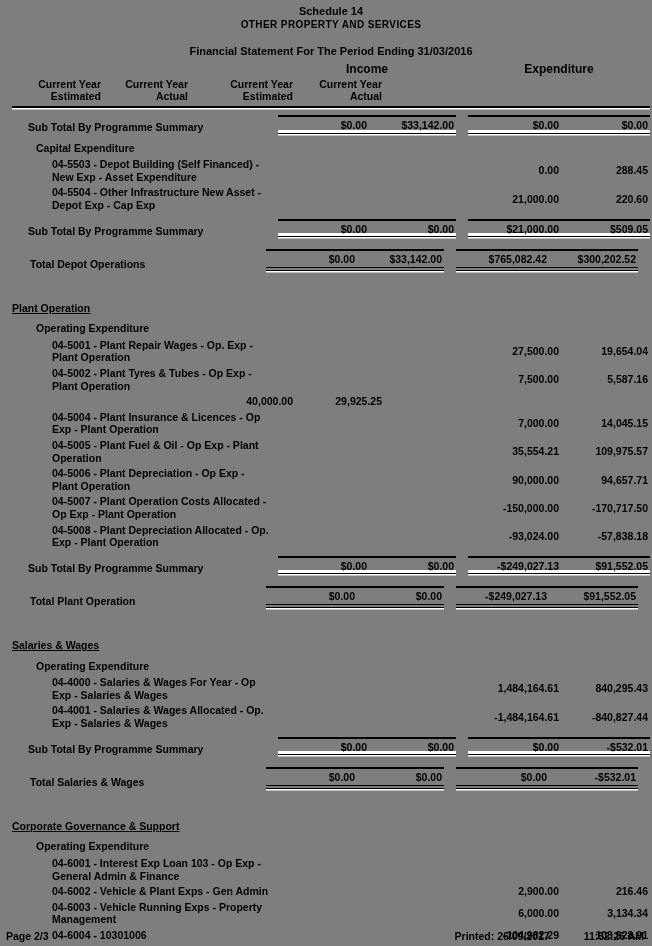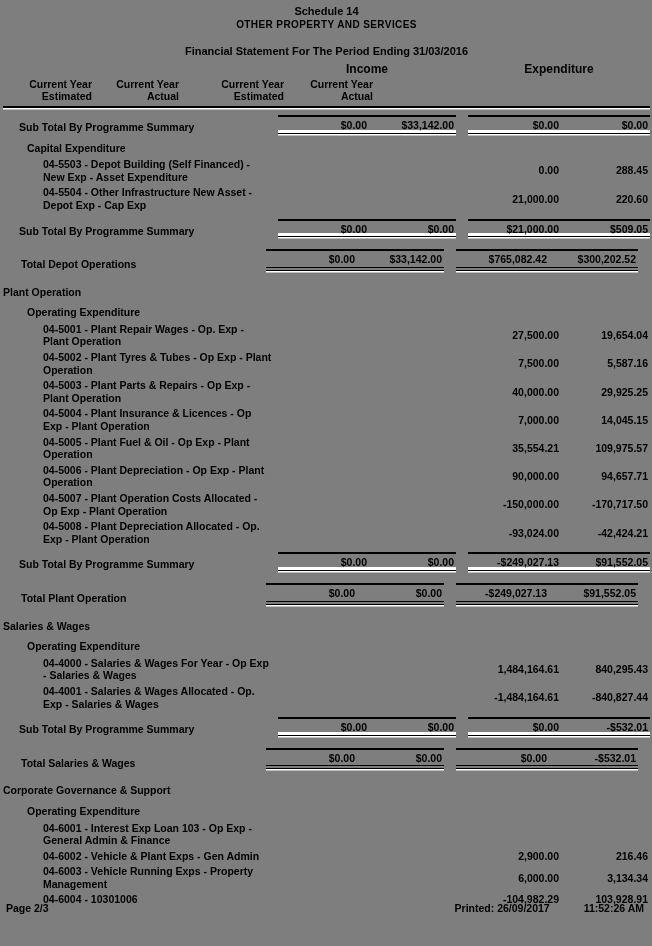--- a/index.html
+++ b/index.html
@@ -9,21 +9,21 @@
     font-family:"Liberation Sans", sans-serif;
     font-weight:700;
     color:#000;
     font-size:10.5px;
     line-height:1.2;
   }
   .page{
     position:relative;
     width:652px;height:946px;
     box-sizing:border-box;
-    padding:5px 2px 0 3px;
+    padding:5px 2px 0 12px;
     overflow:hidden;
     background:#7e7e7e;
   }
   .hdr-schedule{text-align:center;font-size:11px;}
   .hdr-title{text-align:center;font-size:10px;letter-spacing:.4px;margin-top:1px;}
   .hdr-subtitle{text-align:center;font-size:11px;margin-top:14px;}
 
   .row{display:flex;align-items:flex-end;}
   .lbl{flex:1;min-width:0;}
   .grp{display:flex;width:178px;box-sizing:border-box;padding:0 2px;}
@@ -37,21 +37,21 @@
   .colhead .cols{display:flex;align-items:flex-end;margin-top:1px;}
   .colhead .num{white-space:pre-line;font-size:10.5px;}
   .hdr-rule{
     margin-top:3px;
     border-top:2.5px solid #000;
     box-shadow:0 1.5px 0 #fff;
     height:0;
   }
 
   .rows{margin-top:7px;}
-  .row.section{margin-top:15px;margin-bottom:2px;}
+  .row.section{margin-top:31px;margin-bottom:2px;text-decoration:underline;}
   .row.section .lbl{padding-left:0;font-size:10.5px;}
   .row.subsection{margin-top:8px;margin-bottom:4px;}
   .row.subsection .lbl{padding-left:24px;}
   .row.item{margin:3px 0;align-items:center;}
   .row.item .lbl{padding-left:40px;padding-right:6px;}
   .row.subtotal{margin:7px 0 4px;}
   .row.subtotal .lbl{padding-left:16px;}
   .row.total{margin:12px 12px 6px;}
   .row.total .lbl{padding-left:6px;}
 
@@ -62,21 +62,21 @@
     padding-top:2px;padding-bottom:1px;
   }
   .row.total .grp{
     border-top:2px solid #000;
     border-bottom:4px double #000;
     box-shadow:0 1.5px 0 #fff;
     padding-top:2px;padding-bottom:1px;
   }
 
   .footer{
-    position:absolute;left:6px;right:8px;top:902px;
+    position:absolute;left:6px;right:8px;top:930px;
     display:flex;align-items:flex-start;
   }
   .footer .spacer{flex:1;}
   .footer .printed{margin-right:34px;}
 </style>
 </head>
 <body>
 
 <div class="page">
 
@@ -192,21 +192,20 @@
         <div class="grp g1">
           <span class="num"></span>
           <span class="num"></span>
         </div>
         <div class="grp g2">
           <span class="num">7,500.00</span>
           <span class="num">5,587.16</span>
         </div>
       </div>
       <div class="row item">
-        <div class="lbl">04-5003 - Plant Parts &amp; Repairs - Op Exp - Plant Operation</div>
         <div class="grp g1">
           <span class="num"></span>
           <span class="num"></span>
         </div>
         <div class="grp g2">
           <span class="num">40,000.00</span>
           <span class="num">29,925.25</span>
         </div>
       </div>
       <div class="row item">
@@ -254,21 +253,21 @@
         </div>
       </div>
       <div class="row item">
         <div class="lbl">04-5008 - Plant Depreciation Allocated - Op. Exp - Plant Operation</div>
         <div class="grp g1">
           <span class="num"></span>
           <span class="num"></span>
         </div>
         <div class="grp g2">
           <span class="num">-93,024.00</span>
-          <span class="num">-42,424.21</span>
+          <span class="num">-57,838.18</span>
         </div>
       </div>
       <div class="row subtotal">
         <div class="lbl">Sub Total By Programme Summary</div>
         <div class="grp g1">
           <span class="num">$0.00</span>
           <span class="num">$0.00</span>
         </div>
         <div class="grp g2">
           <span class="num">-$249,027.13</span>

